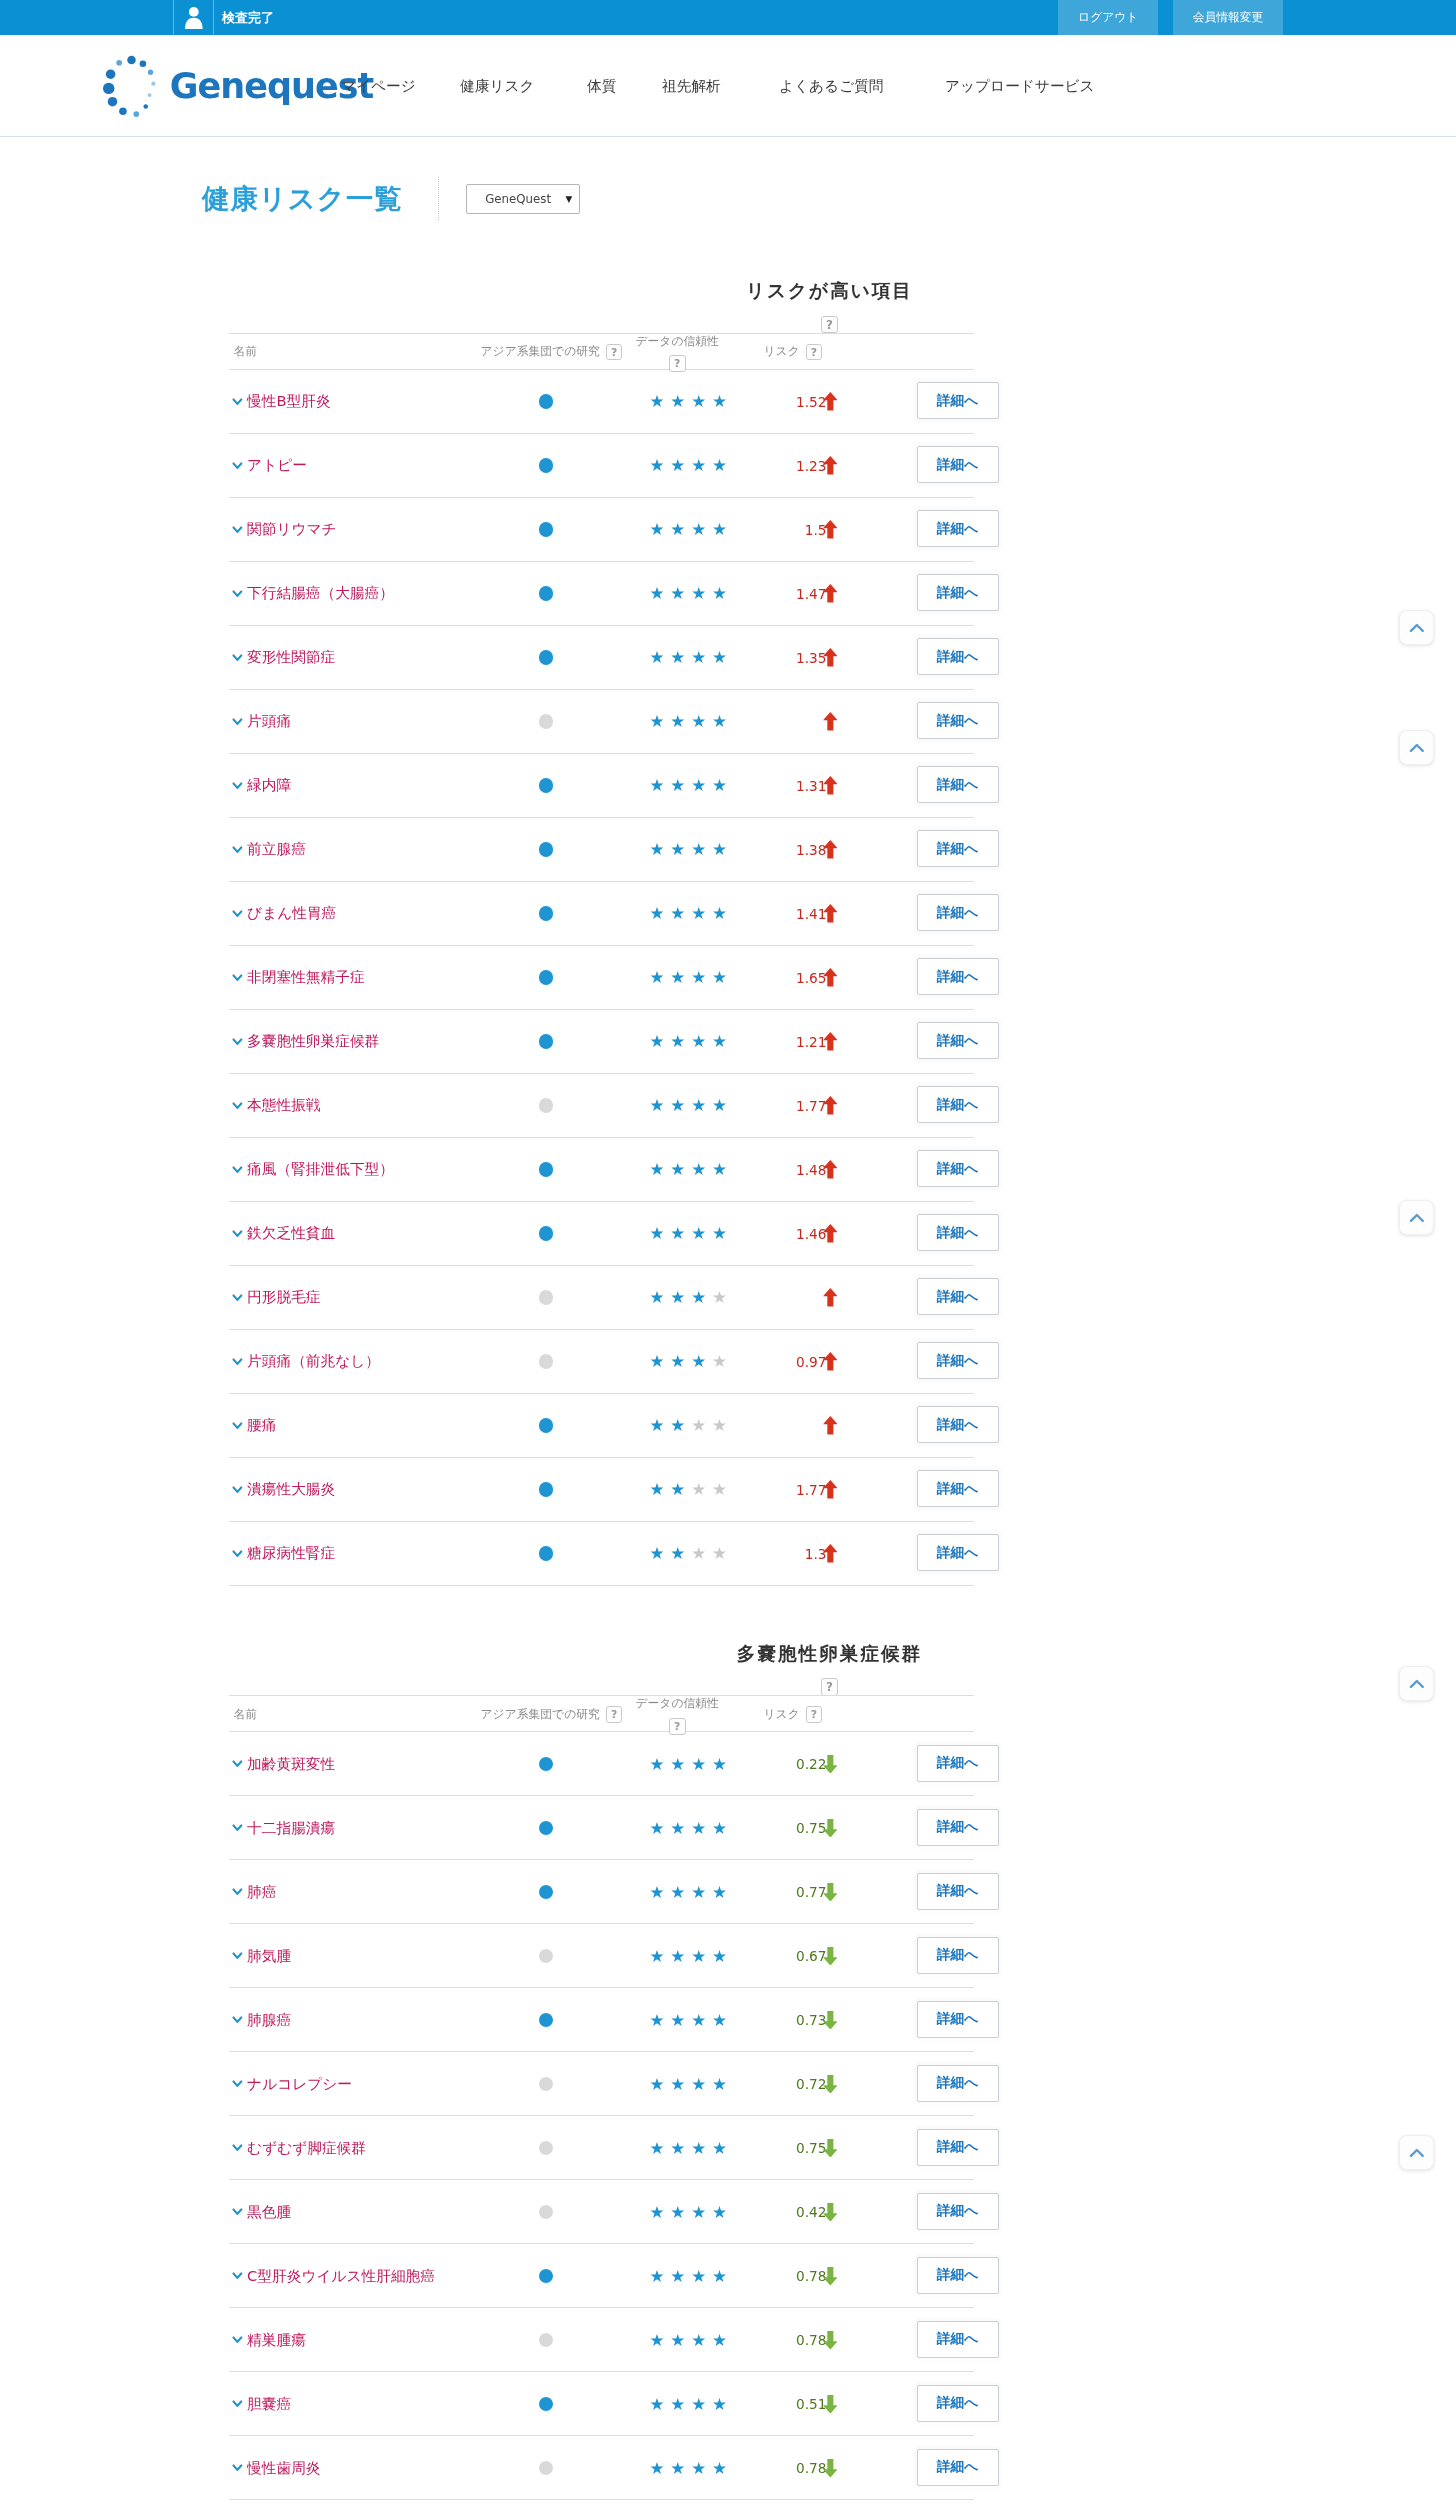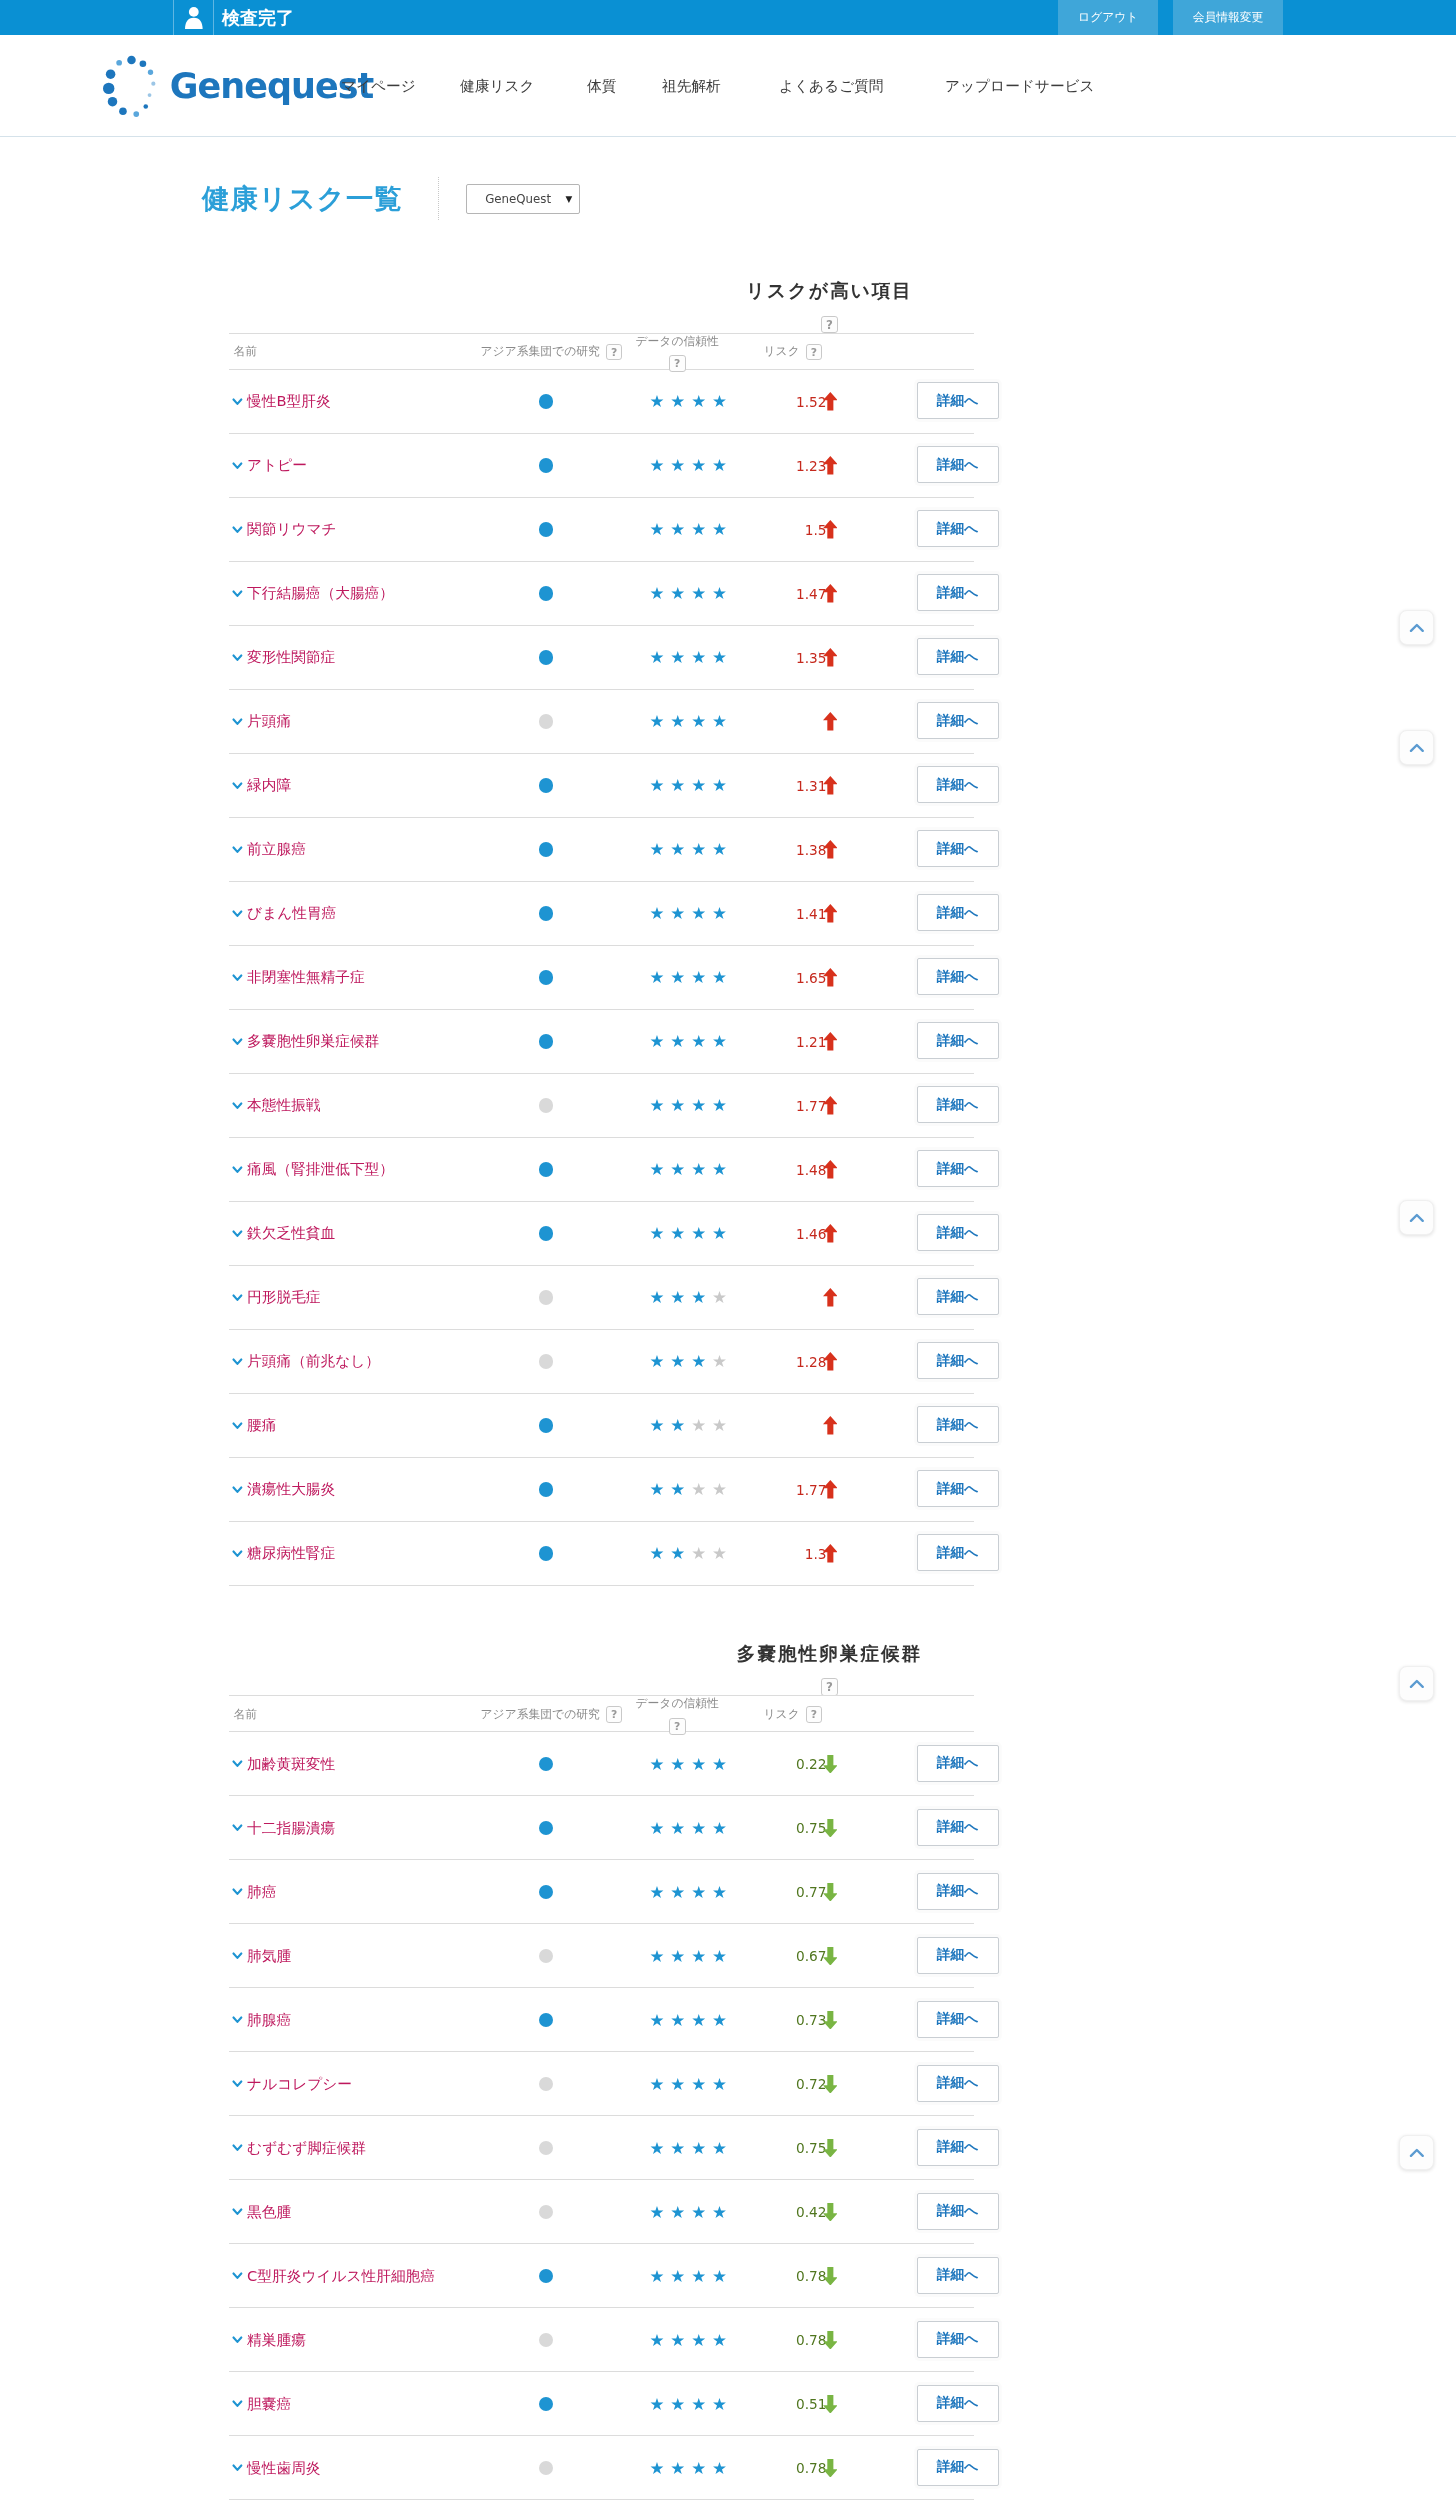--- a/index.html
+++ b/index.html
@@ -13,21 +13,21 @@
   body{
     width:1457px;height:2509px;overflow:hidden;position:relative;
     font-family:"DejaVu Sans","Liberation Sans",sans-serif;color:#333;
   }
   
   .topbar{position:relative;height:35px;background:var(--topbar);}
   .user-cell{position:absolute;left:173px;top:0;width:41px;height:35px;
     border-left:1px solid rgba(255,255,255,.35);border-right:1px solid rgba(255,255,255,.35);
     display:flex;align-items:center;justify-content:center;cursor:pointer;}
   .status-text{position:absolute;left:222px;top:0;height:35px;line-height:35px;
-    color:#fff;font-size:18px;font-weight:bold;}
+    color:#fff;font-size:13px;font-weight:bold;}
   .topbar-buttons{position:absolute;right:174px;top:0;height:35px;display:flex;gap:15px;}
   .tb-btn{height:35px;line-height:35px;padding:0 19.6px;background:var(--topbar-button);
     color:#fff;font-size:11.8px;cursor:pointer;white-space:nowrap;}
   .pointer{position:absolute;top:35px;left:210px;width:0;height:0;
     border-left:7.8px solid transparent;border-right:7.8px solid transparent;
     border-top:10.8px solid var(--topbar);}
   
   .header{position:relative;height:102px;background:#fff;border-bottom:1px solid #d5e2ea;}
   .logo{position:absolute;left:103px;top:16.7px;display:flex;align-items:center;gap:9.8px;cursor:pointer;}
   .logo-text{font-size:35px;font-weight:600;color:var(--brand);letter-spacing:-1px;}
@@ -440,21 +440,21 @@
               <polyline points="1.5,1.5 5.5,6 9.5,1.5" fill="none" stroke="#1e94d2" stroke-width="2.2" stroke-linecap="round" stroke-linejoin="round"></polyline>
             </svg></span>
           <span class="rname">片頭痛（前兆なし）</span>
           <span class="dot off"></span>
           <span class="stars">
             <span class="star on">★</span>
             <span class="star on">★</span>
             <span class="star on">★</span>
             <span class="star off">★</span>
           </span>
-          <span class="risk-val up">1.28</span>
+          <span class="risk-val up">0.97</span>
           <span class="risk-arrow"><svg width="14.7" height="18.6" viewBox="0 0 15 19">
               <path d="M7.5 0 L15 8.5 H10.6 V19 H4.4 V8.5 H0 Z" fill="#d8311c"></path>
             </svg></span>
           <a class="detail-btn">詳細へ</a>
         </div>
         <div class="row">
           <span class="chev"><svg width="10.8" height="7.8" viewBox="0 0 11 8">
               <polyline points="1.5,1.5 5.5,6 9.5,1.5" fill="none" stroke="#1e94d2" stroke-width="2.2" stroke-linecap="round" stroke-linejoin="round"></polyline>
             </svg></span>
           <span class="rname">腰痛</span>

